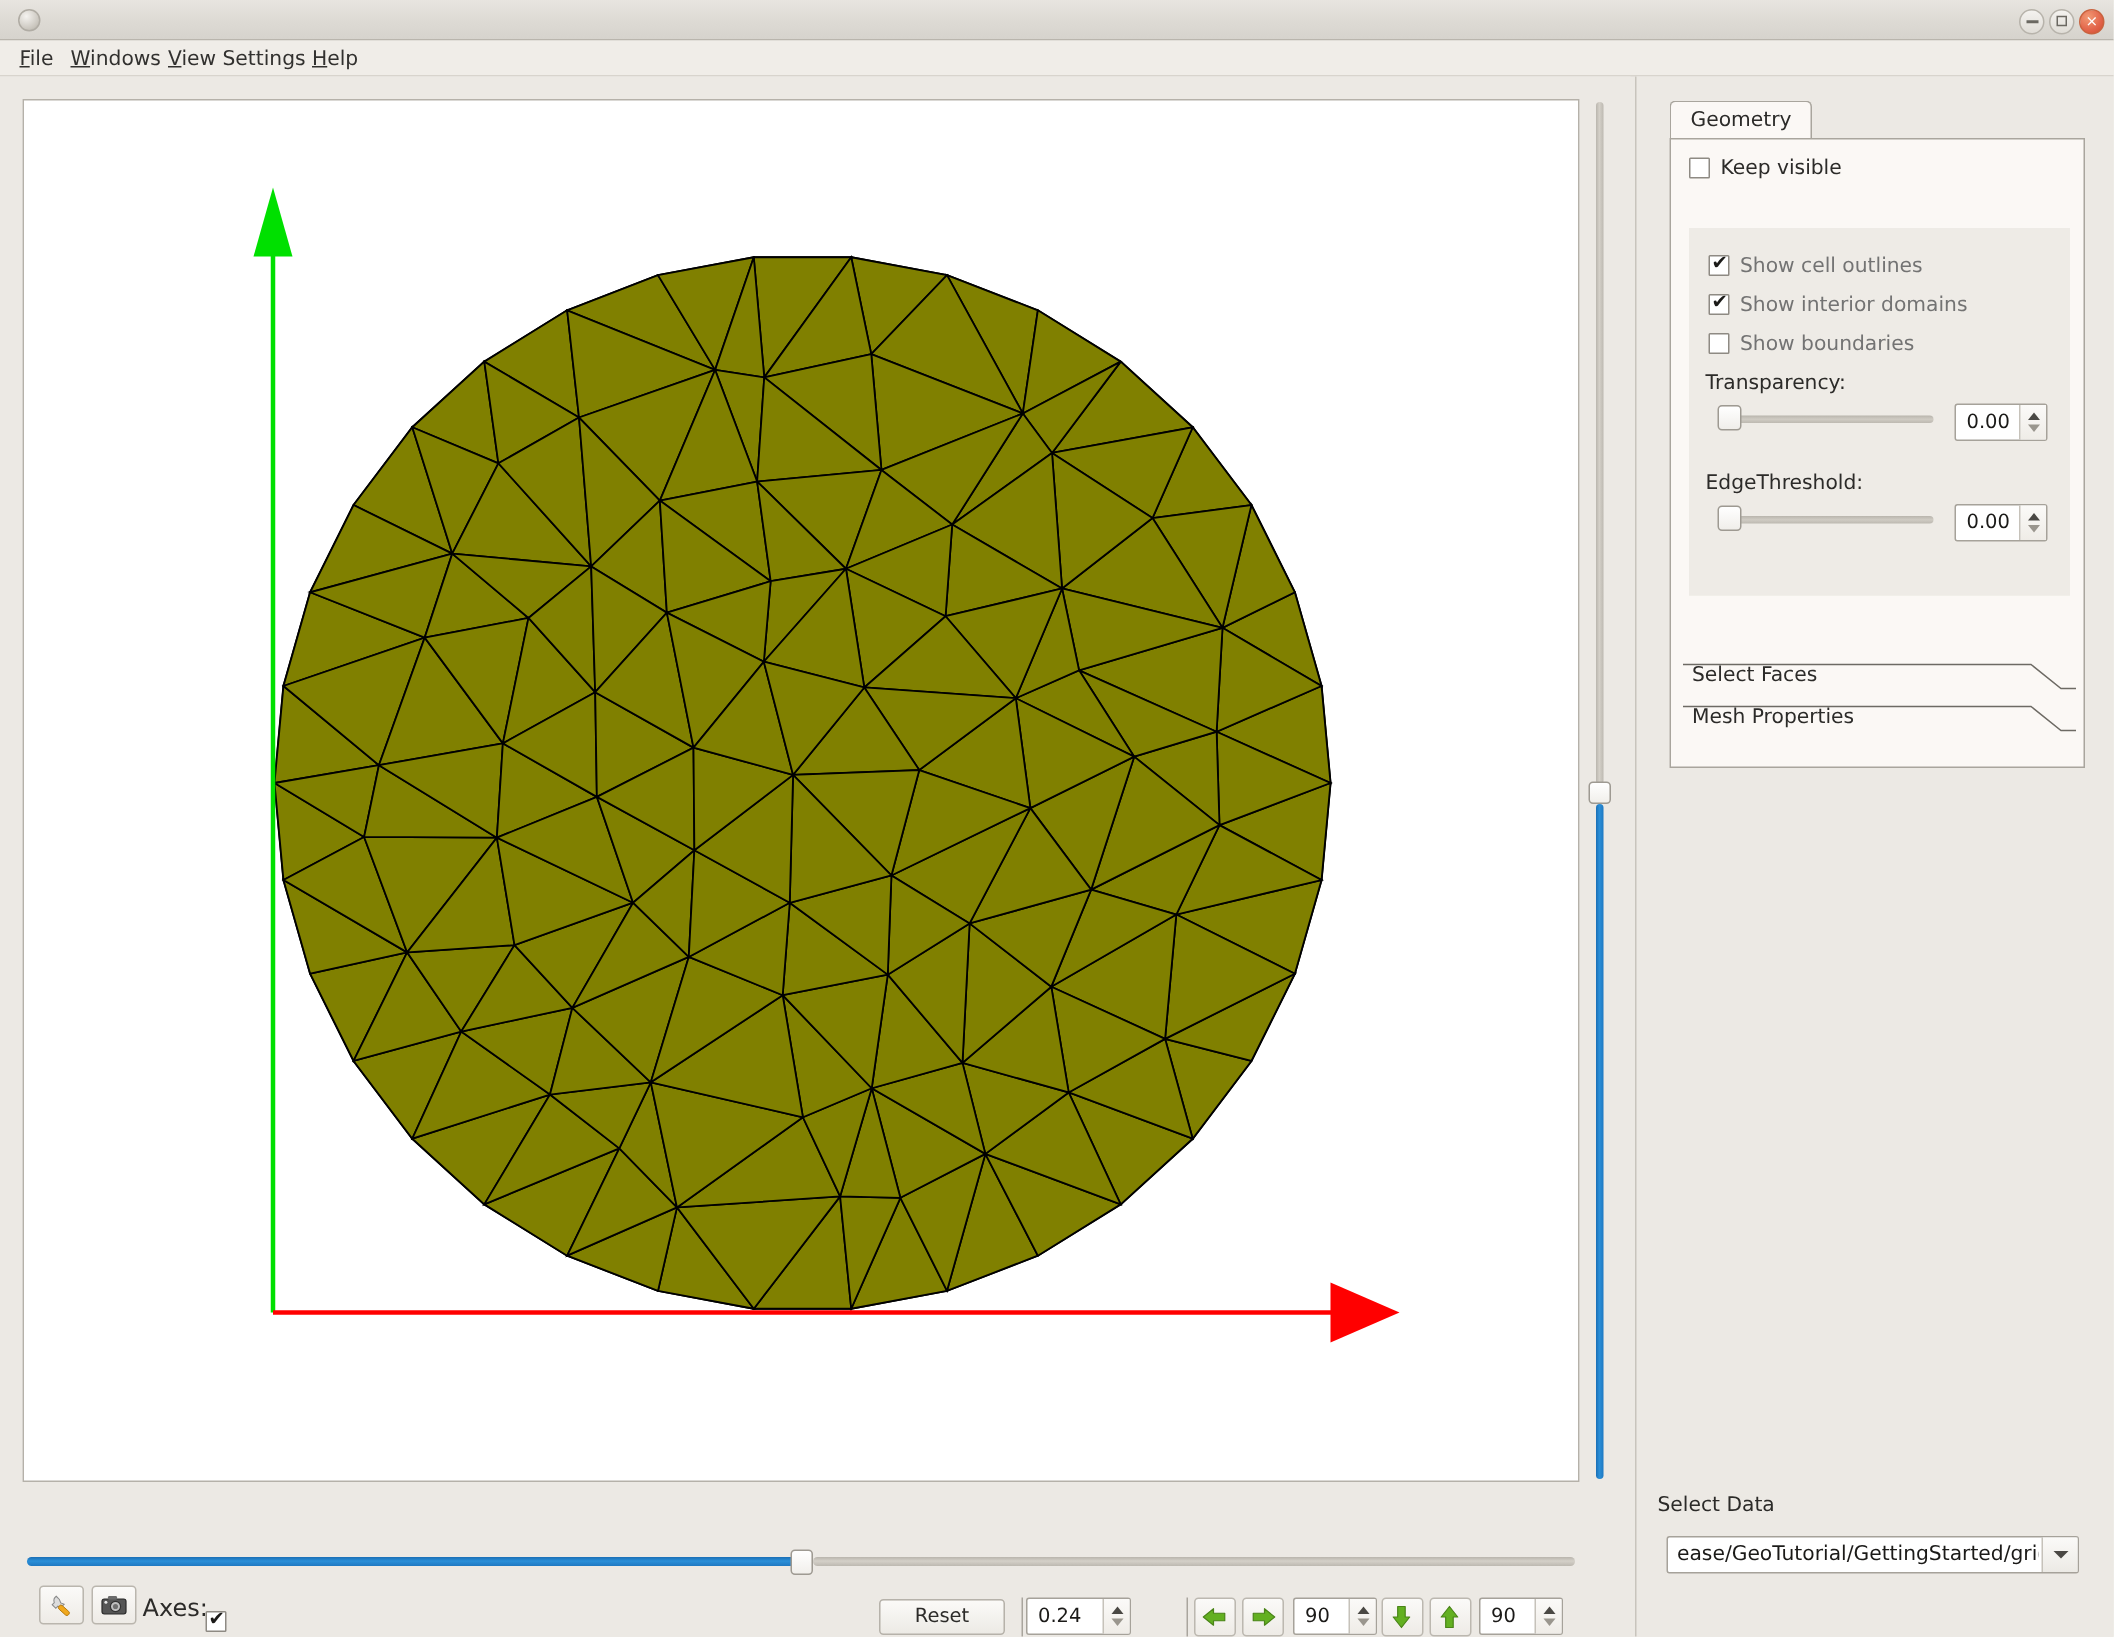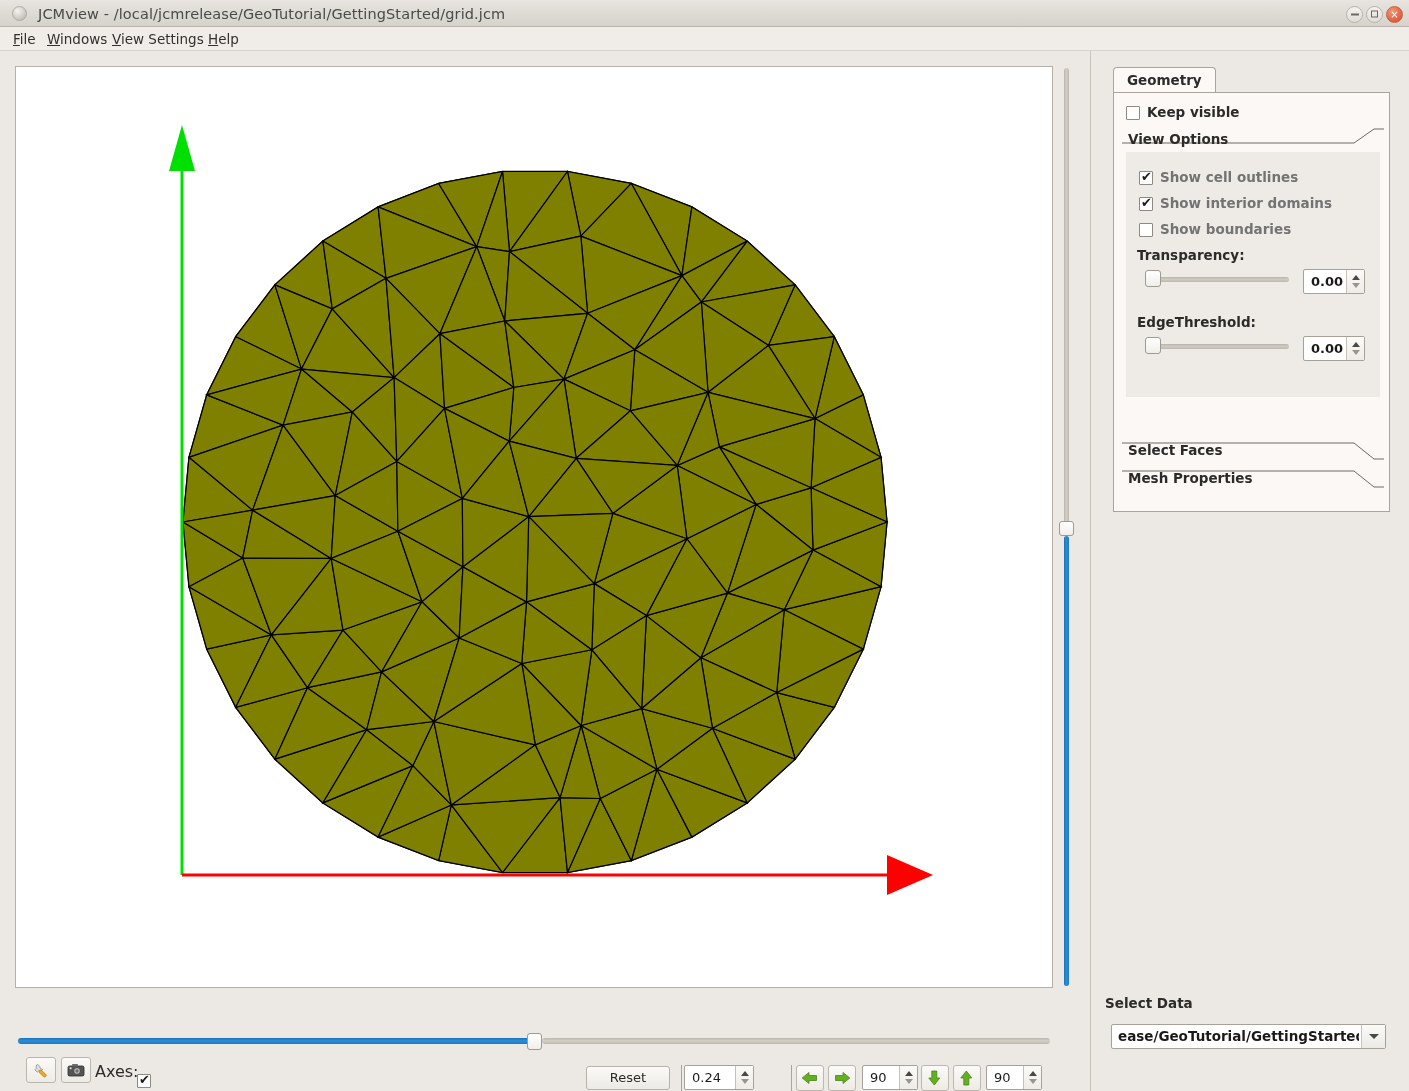--- a/index.html
+++ b/index.html
@@ -68,21 +68,20 @@
 
   
   #left-pane {
     position: absolute; left: 0; top: 51px; width: 1087px; height: 1040px;
     background: #ece9e4;
   }
   #right-pane {
     position: absolute; left: 1090px; top: 51px; width: 319px; height: 1040px;
     background: #ece9e4;
     border-left: 1px solid #c8c4bc;
-    font-weight: bold;
   }
 
   
   #canvas-frame {
     position: absolute; left: 15px; top: 15px; width: 1038px; height: 922px;
     background: #ffffff; border: 1px solid #b5b1a9;
   }
   #mesh-svg { position: absolute; left: 0; top: 0; }
 
   
@@ -251,21 +250,20 @@
     display: block; margin: 9px auto 0; width: 0; height: 0;
     border-left: 5px solid transparent; border-right: 5px solid transparent;
     border-top: 5px solid #4a4844;
   }
 </style>
 </head>
 <body>
 
 <div id="titlebar">
   <div id="title-icon"></div>
-  <div id="title-text">JCMview - /local/jcmrelease/GeoTutorial/GettingStarted/grid.jcm</div>
   <div class="wbtn" id="btn-min">
       <span class="gl"></span>
     </div>
   <div class="wbtn" id="btn-max">
       <span class="gl"></span>
     </div>
   <div class="wbtn" id="btn-close"><span>×</span></div>
 </div>
 
 <div id="menubar">
@@ -556,26 +554,20 @@
   <div id="tabstrip">
     <div id="tab-geometry">Geometry</div>
   </div>
 
   <div id="tab-body">
 
     <div id="keep-visible-row">
       <span class="cbox"></span><span>Keep visible</span>
     </div>
 
-    <div class="group-header" style="top:35px">
-      <svg class="gh-line" viewBox="0 0 262 24" preserveAspectRatio="none">
-        <path d="M0 15 L232 15 L252 1 L262 1" fill="none" stroke="#6d6a64" stroke-width="1" vector-effect="non-scaling-stroke"></path>
-      </svg>
-      <span class="gh-label">View Options</span>
-    </div>
 
     <div class="group-body" style="top:59px; height:245px">
 
       <div class="opt-row" style="top:16px">
         <span class="cbox on"></span><span>Show cell outlines</span>
       </div>
       <div class="opt-row" style="top:42px">
         <span class="cbox on"></span><span>Show interior domains</span>
       </div>
       <div class="opt-row" style="top:68px">

